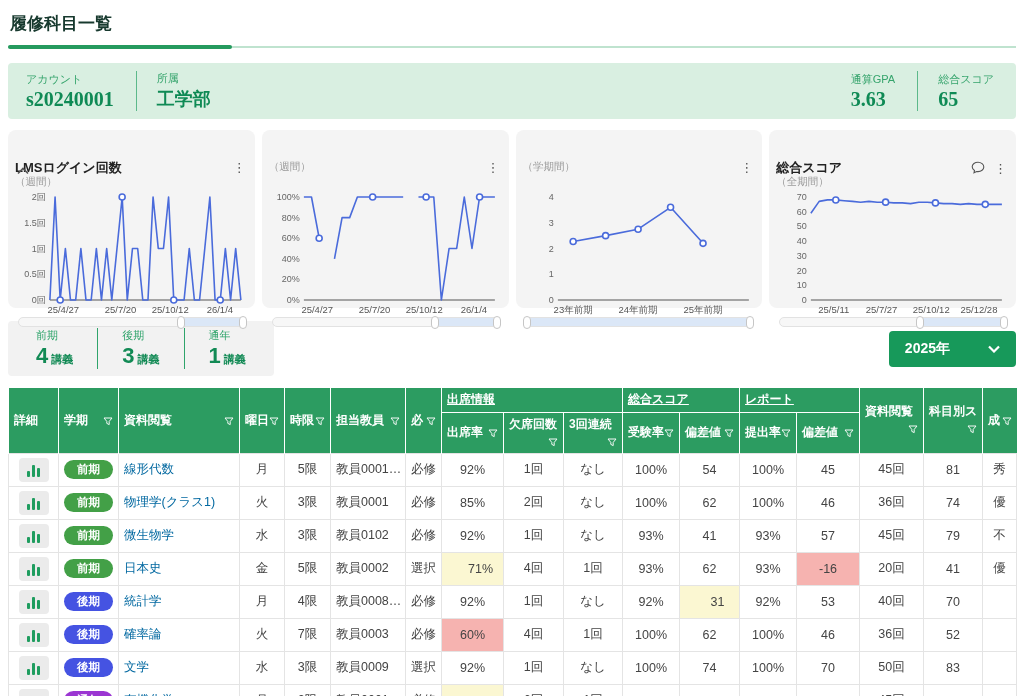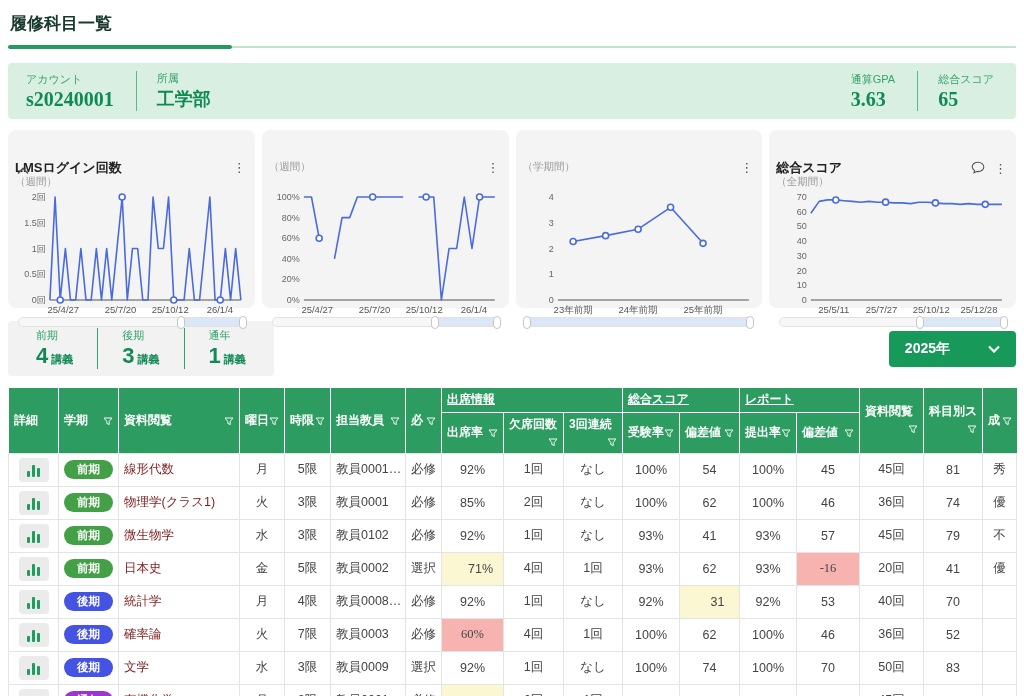--- a/index.html
+++ b/index.html
@@ -64,23 +64,23 @@
     padding:3px 5px; height:24px; border-left:1px solid rgba(255,255,255,.28);
     white-space:nowrap; overflow:hidden; position:relative;
   }
   thead tr.grp th.gr { border-bottom:1px solid rgba(255,255,255,.28);text-decoration:underline; }
   th .flt { float:right; margin-top:3px; opacity:.95; cursor:pointer; }
   tbody td {
     background:#fff; border:1px solid #e4e4e4; font-size:12.5px; color:#444;
     text-align:center; padding:4px 5px; height:32px; white-space:nowrap; overflow:hidden;
   }
   td.c-sub, td.c-teach { text-align:left; }
-  td.c-sub a { color:#7f1d1d; text-decoration:none; }
+  td.c-sub a { color:#0369a1; text-decoration:none; }
   .hl-y { background:#fbf7d2 !important;padding-left:21px; }
-  .hl-r { background:#f6b3b0 !important;font-family:Liberation Serif, serif; }
+  .hl-r { background:#f6b3b0 !important; }
   .badge { display:inline-block; color:#fff; font-size:11.5px; font-weight:bold;
            padding:3px 13px; border-radius:11px; line-height:13px; }
   .det-btn { background:#ebebeb; border:none; border-radius:4px; width:30px; height:24px;
              cursor:pointer; display:inline-flex; align-items:flex-end; justify-content:center; padding:4px 0 5px; }
   .bars { display:inline-flex; align-items:flex-end; gap:2px; }
   .bars i { display:block; width:3px; background:#1f9d5f; border-radius:1px; }
   .bars i:nth-child(1){ height:6px; } .bars i:nth-child(2){ height:12px; } .bars i:nth-child(3){ height:9px; }
 </style>
 </head>
 <body>

